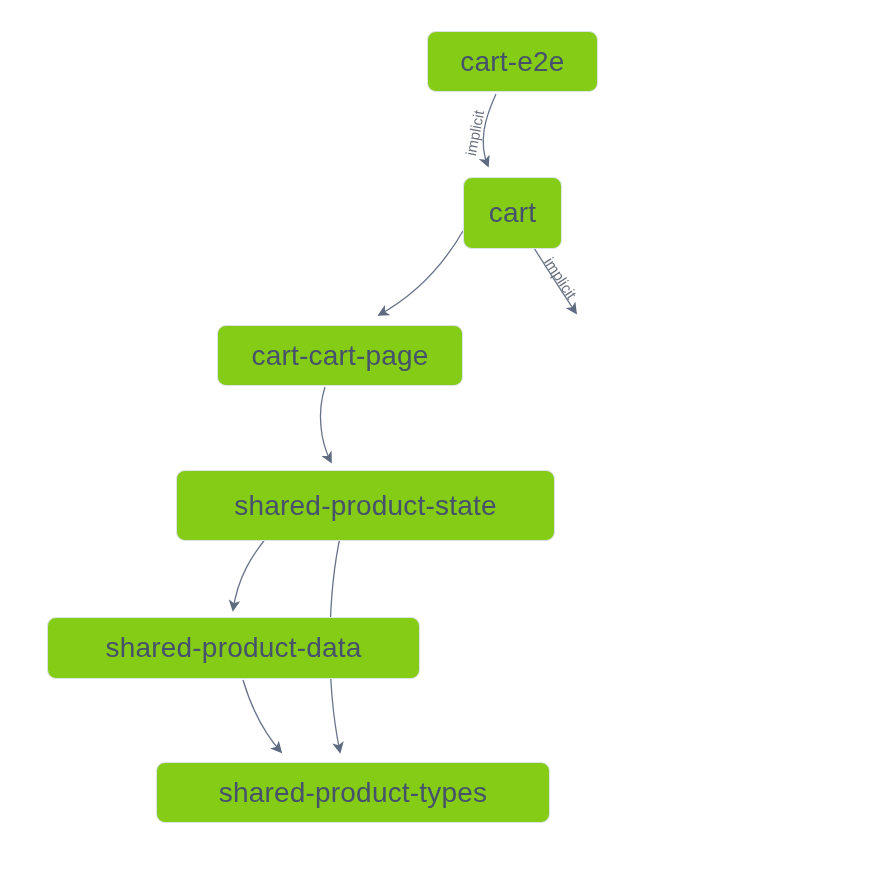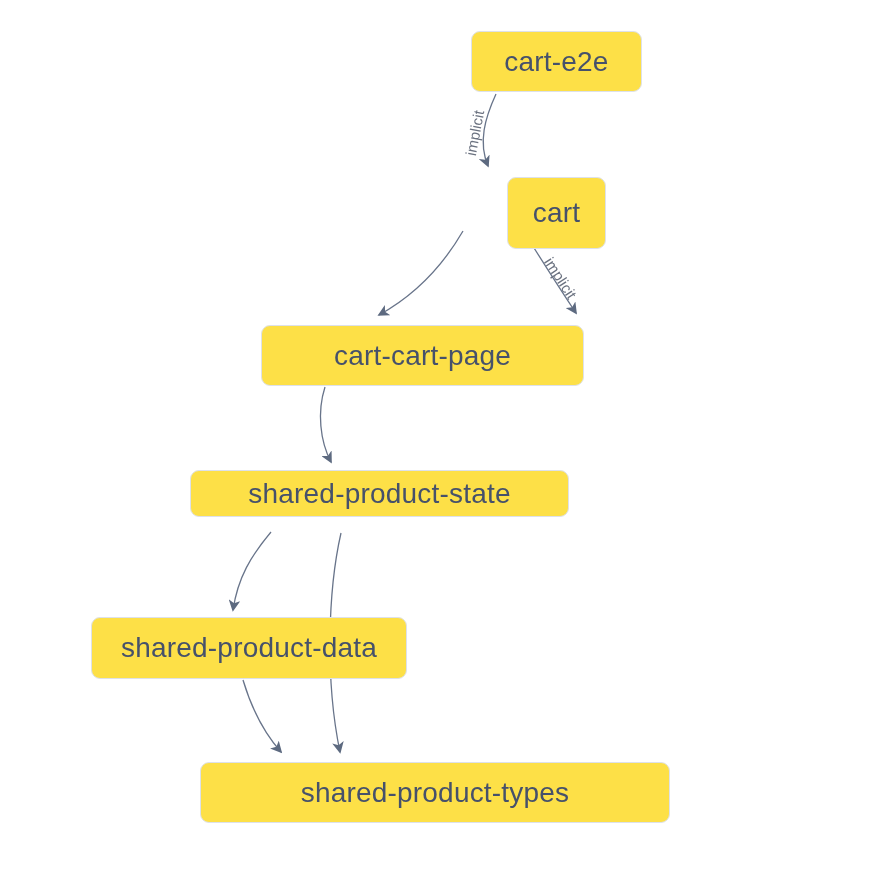--- a/index.html
+++ b/index.html
@@ -32,39 +32,38 @@
     font-size: 15px;
     fill: #6b7280;
     text-anchor: middle;
   }
   .node {
     position: absolute;
     box-sizing: border-box;
     display: flex;
     align-items: center;
     justify-content: center;
-    background: #fde047;
+    background: #84cc16;
     border: 1px solid #dde1ea;
     border-radius: 9px;
     color: #46516b;
     font-size: 28px;
     letter-spacing: 0.2px;
     white-space: nowrap;
     cursor: pointer;
     z-index: 2;
-    margin-left: 44px;
   }
   
   .n-cart-e2e              { left: 427px; top: 31px;  width: 171px; height: 61px; }
   .n-cart                  { left: 463px; top: 177px; width: 99px;  height: 72px; }
-  .n-cart-cart-page        { left: 217px; top: 325px; width: 323px; height: 61px; }
+  .n-cart-cart-page        { left: 217px; top: 325px; width: 246px; height: 61px; }
   .n-shared-styles         { left: 543px; top: 325px; width: 257px; height: 61px; }
-  .n-shared-product-state  { left: 146px; top: 470px; width: 379px; height: 47px; }
-  .n-shared-product-data   { left: 47px;  top: 617px; width: 316px; height: 62px; }
-  .n-shared-product-types  { left: 156px; top: 762px; width: 470px; height: 61px; align-items: center; }
+  .n-shared-product-state  { left: 176px; top: 470px; width: 379px; height: 71px; }
+  .n-shared-product-data   { left: 47px;  top: 617px; width: 373px; height: 62px; }
+  .n-shared-product-types  { left: 156px; top: 762px; width: 394px; height: 61px; align-items: center; }
 </style>
 </head>
 <body>
 
 <div class="canvas">
 
   <svg class="edges-layer" width="896" height="886" viewBox="0 0 896 886" xmlns="http://www.w3.org/2000/svg">
     <defs>
       <marker id="arrow" viewBox="0 0 10 10" refX="8.5" refY="5" markerWidth="9" markerHeight="9" orient="auto-start-reverse">
         <path d="M0,0 L10,5 L0,10 L2.6,5 z" fill="#5d6a80"></path>

